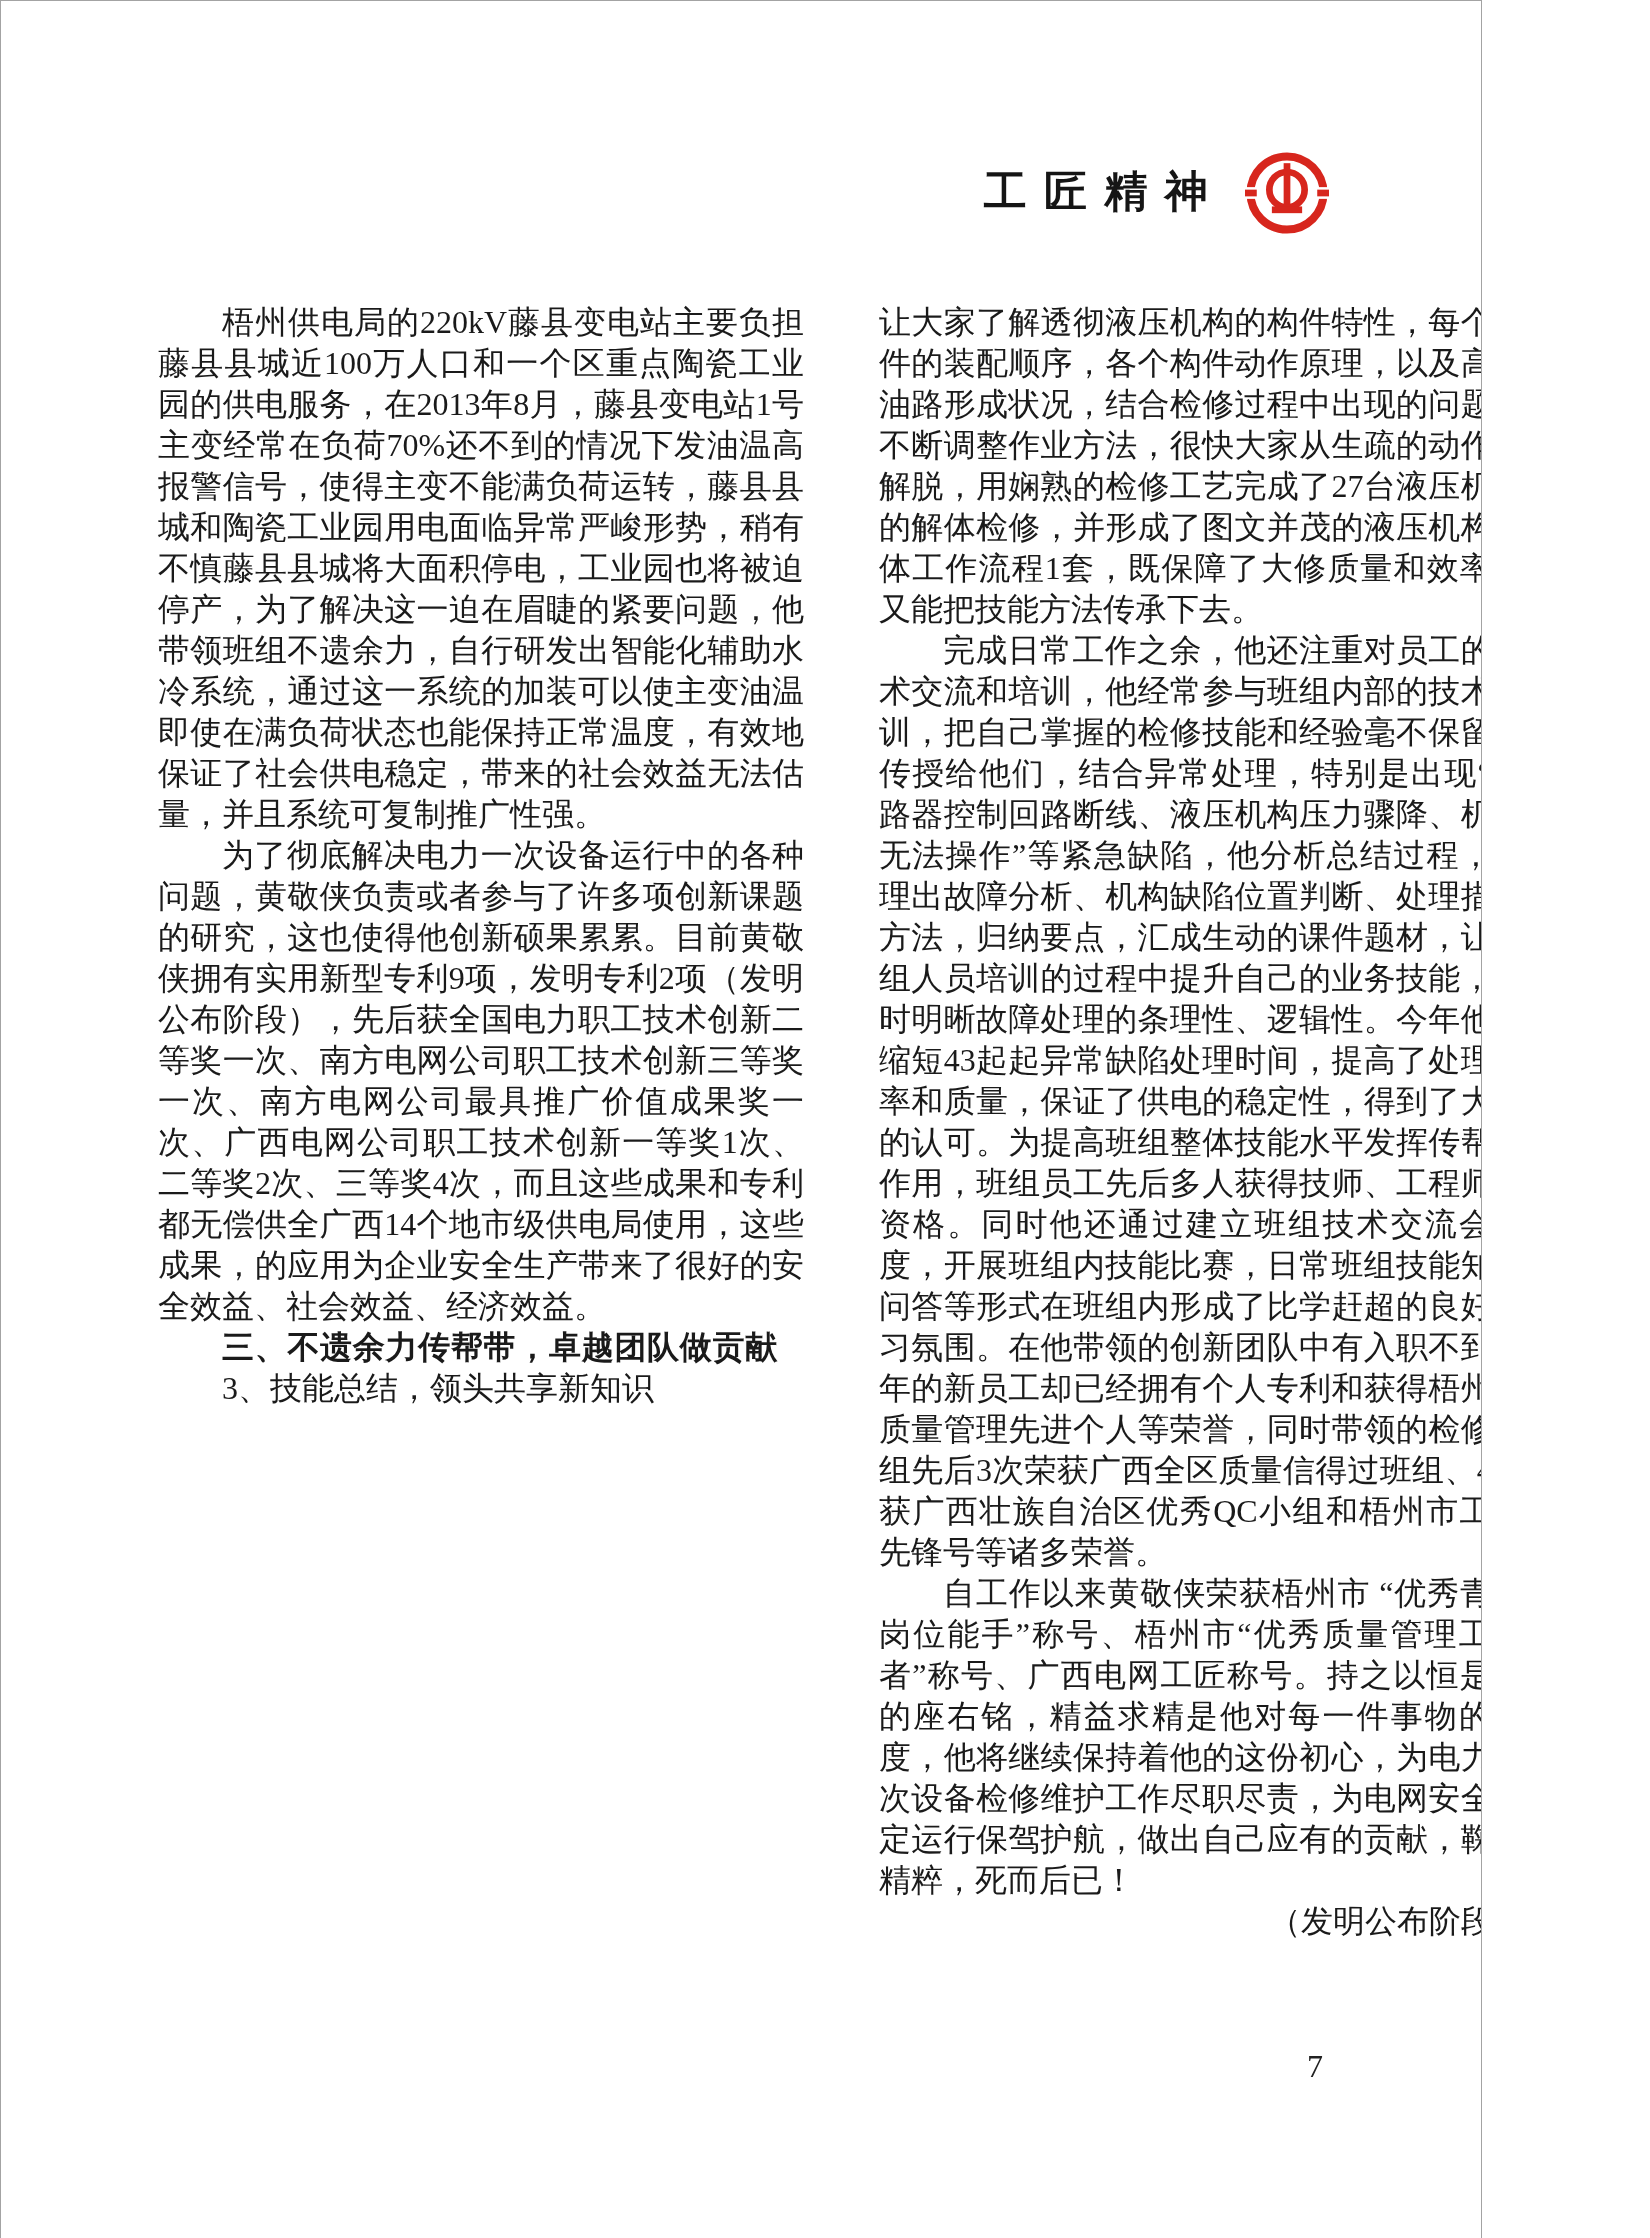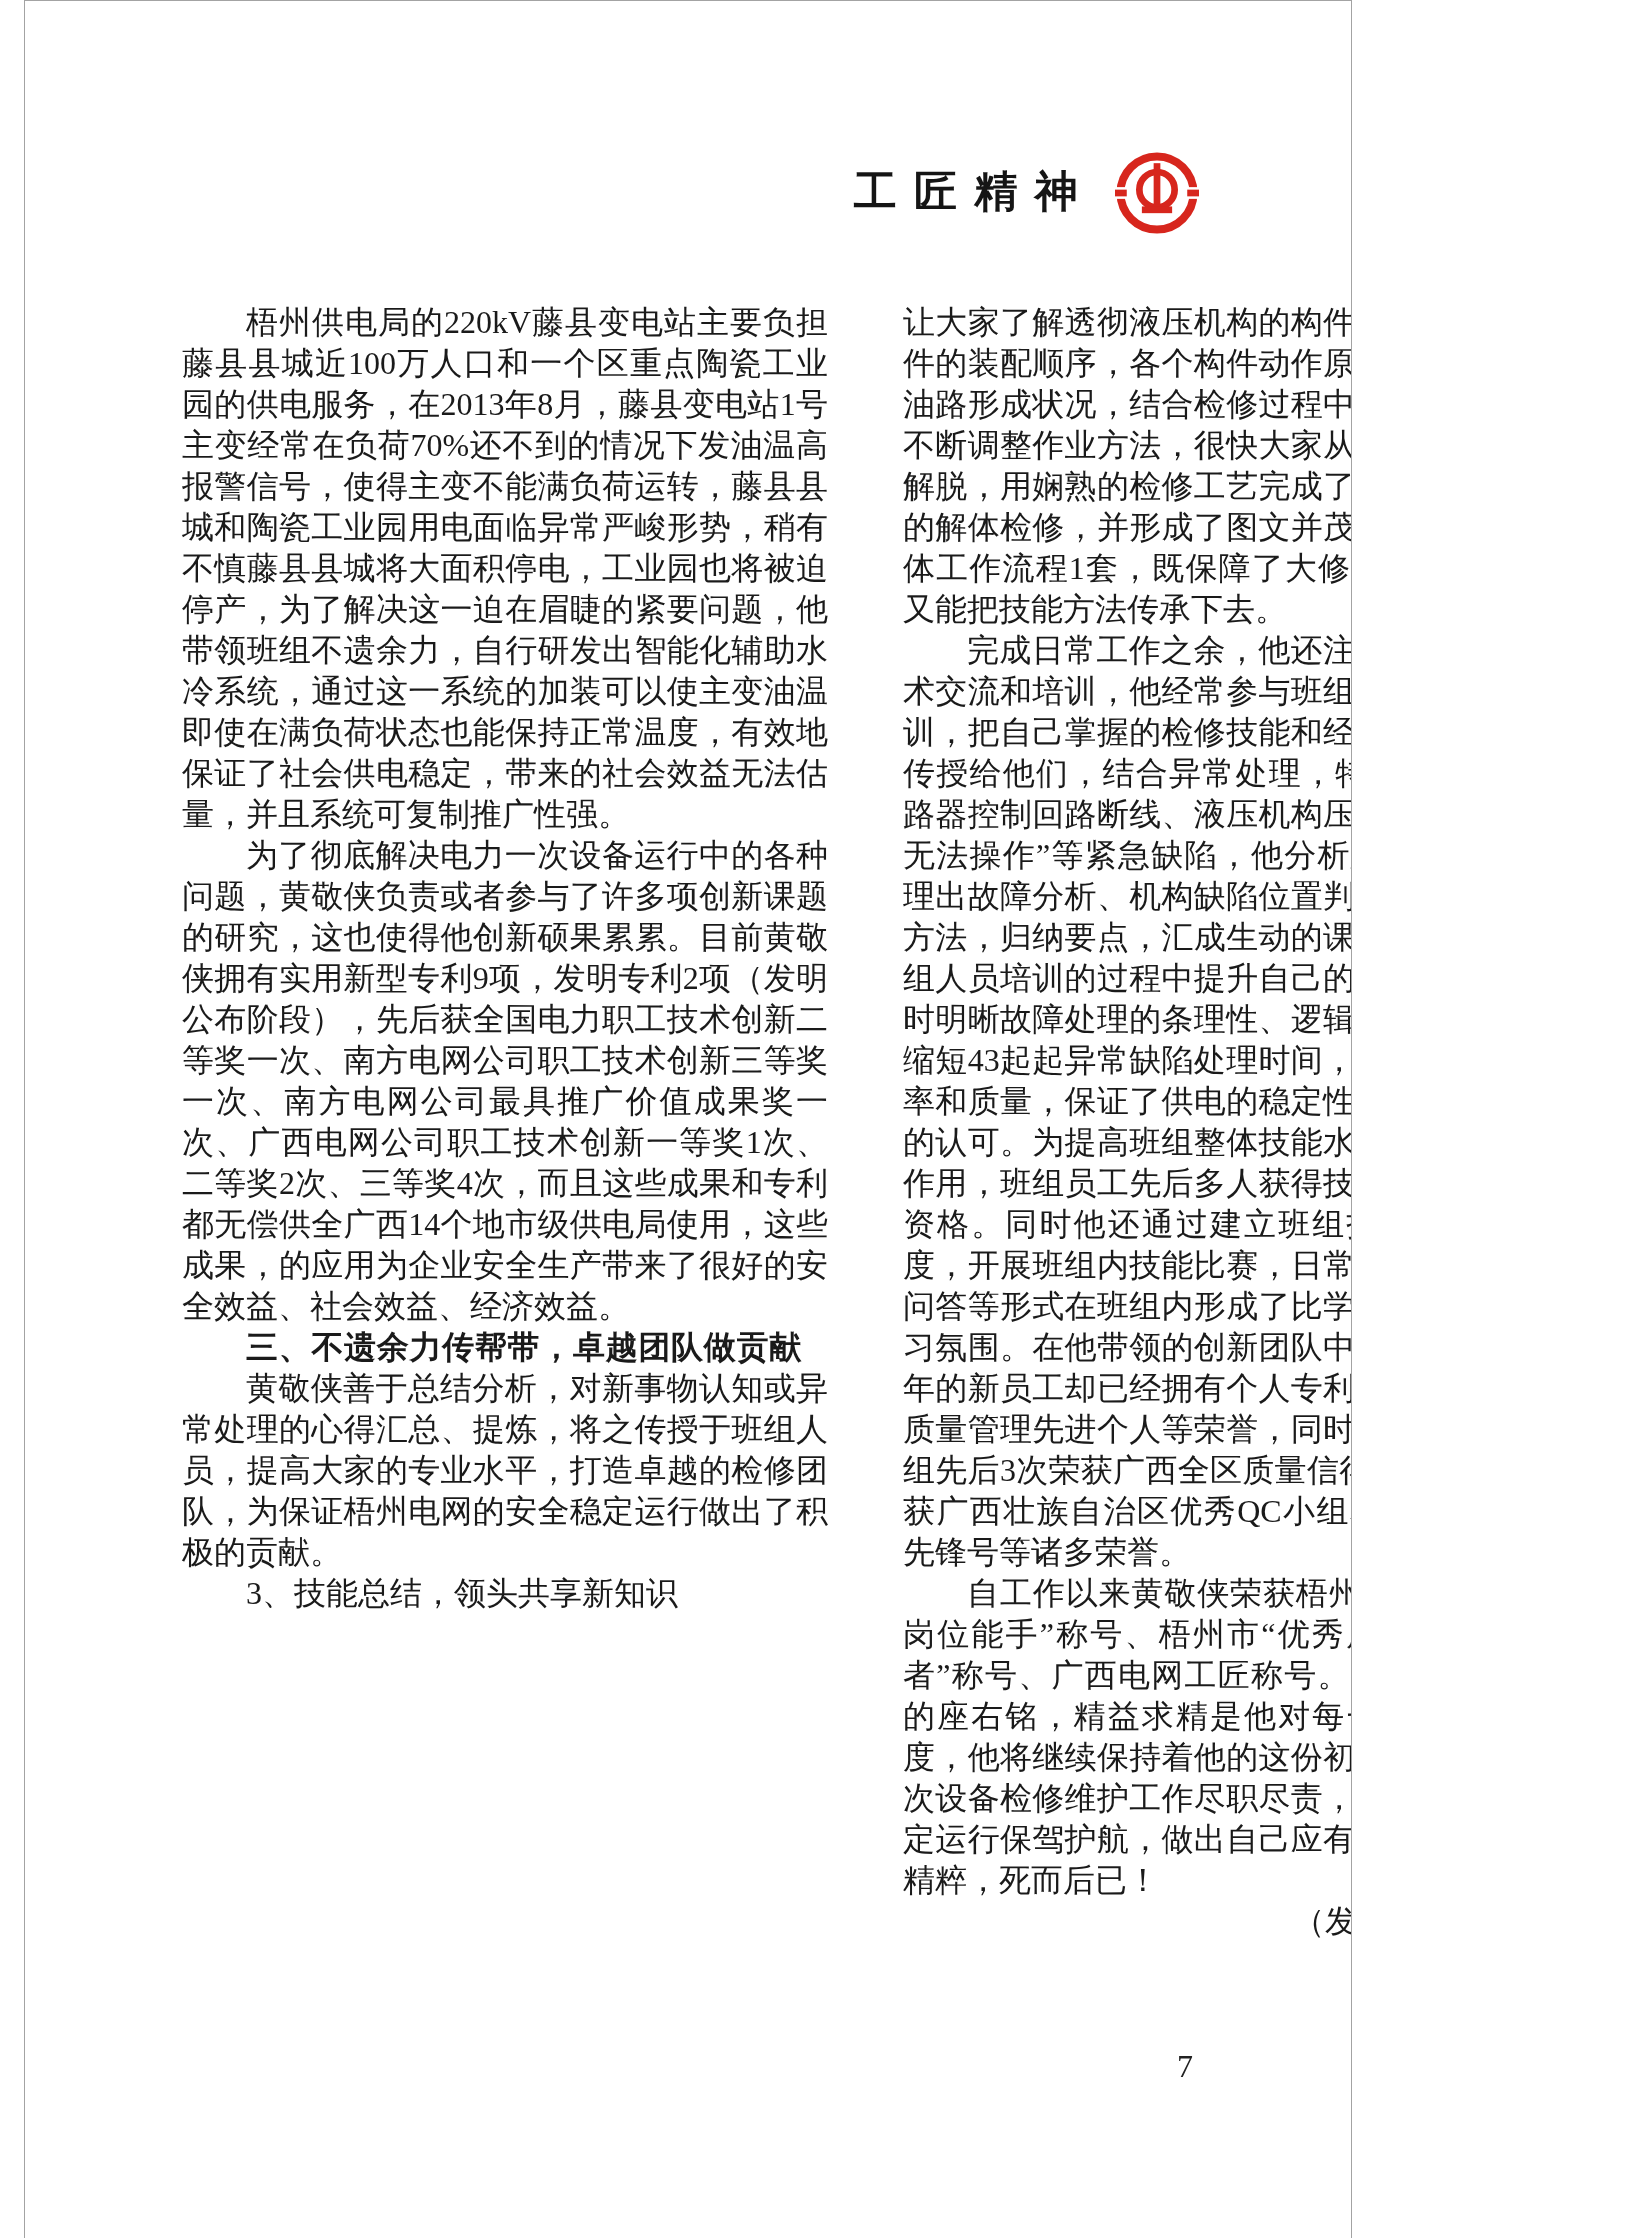--- a/index.html
+++ b/index.html
@@ -2,29 +2,28 @@
 <html style="font-size:10.6px"><head>
 <meta charset="utf-8">
 <style>
   html, body {
     margin: 0;
     padding: 0;
     background: #ffffff;
   }
   .page {
     position: relative;
-    width: 1328px;
+    width: 1482px;
     height: 2239px;
     box-sizing: border-box;
     background: #ffffff;
     border: 1.3px solid #a3a3a3;
     overflow: hidden;
     font-family: "Liberation Serif", "DejaVu Serif", serif;
     color: #1a1a1a;
-    margin-left: 24px;
   }
 
   
   .masthead {
     position: absolute;
     top: 150px;
     right: 152px;
     display: flex;
     align-items: center;
     gap: 20px;
@@ -102,21 +101,20 @@
         <rect x="46" y="14.5" width="8" height="57" fill="#d7261d"></rect>
         <rect x="32" y="66" width="36" height="8" fill="#d7261d"></rect>
       </svg>
     </span>
   </div>
 
   <div class="col col-left" id="col-left">
       <p class="blk-p">梧州供电局的220kV藤县变电站主要负担藤县县城近100万人口和一个区重点陶瓷工业园的供电服务，在2013年8月，藤县变电站1号主变经常在负荷70%还不到的情况下发油温高报警信号，使得主变不能满负荷运转，藤县县城和陶瓷工业园用电面临异常严峻形势，稍有不慎藤县县城将大面积停电，工业园也将被迫停产，为了解决这一迫在眉睫的紧要问题，他带领班组不遗余力，自行研发出智能化辅助水冷系统，通过这一系统的加装可以使主变油温即使在满负荷状态也能保持正常温度，有效地保证了社会供电稳定，带来的社会效益无法估量，并且系统可复制推广性强。</p>
       <p class="blk-p">为了彻底解决电力一次设备运行中的各种问题，黄敬侠负责或者参与了许多项创新课题的研究，这也使得他创新硕果累累。目前黄敬侠拥有实用新型专利9项，发明专利2项（发明公布阶段），先后获全国电力职工技术创新二等奖一次、南方电网公司职工技术创新三等奖一次、南方电网公司最具推广价值成果奖一次、广西电网公司职工技术创新一等奖1次、二等奖2次、三等奖4次，而且这些成果和专利都无偿供全广西14个地市级供电局使用，这些成果，的应用为企业安全生产带来了很好的安全效益、社会效益、经济效益。</p>
       <h2 class="blk-h2">三、不遗余力传帮带，卓越团队做贡献</h2>
-      <p class="blk-p">黄敬侠善于总结分析，对新事物认知或异常处理的心得汇总、提炼，将之传授于班组人员，提高大家的专业水平，打造卓越的检修团队，为保证梧州电网的安全稳定运行做出了积极的贡献。</p>
       <p class="blk-sub">3、技能总结，领头共享新知识</p>
     </div>
 
   <div class="col col-right" id="col-right">
       <p class="blk-p-cont">让大家了解透彻液压机构的构件特性，每个构件的装配顺序，各个构件动作原理，以及高压油路形成状况，结合检修过程中出现的问题，不断调整作业方法，很快大家从生疏的动作中解脱，用娴熟的检修工艺完成了27台液压机构的解体检修，并形成了图文并茂的液压机构解体工作流程1套，既保障了大修质量和效率，又能把技能方法传承下去。</p>
       <p class="blk-p">完成日常工作之余，他还注重对员工的技术交流和培训，他经常参与班组内部的技术培训，把自己掌握的检修技能和经验毫不保留地传授给他们，结合异常处理，特别是出现“断路器控制回路断线、液压机构压力骤降、机构无法操作”等紧急缺陷，他分析总结过程，整理出故障分析、机构缺陷位置判断、处理措施方法，归纳要点，汇成生动的课件题材，让班组人员培训的过程中提升自己的业务技能，同时明晰故障处理的条理性、逻辑性。今年他们缩短43起起异常缺陷处理时间，提高了处理效率和质量，保证了供电的稳定性，得到了大家的认可。为提高班组整体技能水平发挥传帮带作用，班组员工先后多人获得技师、工程师等资格。同时他还通过建立班组技术交流会制度，开展班组内技能比赛，日常班组技能知识问答等形式在班组内形成了比学赶超的良好学习氛围。在他带领的创新团队中有入职不到两年的新员工却已经拥有个人专利和获得梧州市质量管理先进个人等荣誉，同时带领的检修班组先后3次荣获广西全区质量信得过班组、4次获广西壮族自治区优秀QC小组和梧州市工人先锋号等诸多荣誉。</p>
       <p class="blk-p">自工作以来黄敬侠荣获梧州市 “优秀青年岗位能手”称号、梧州市“优秀质量管理工作者”称号、广西电网工匠称号。持之以恒是他的座右铭，精益求精是他对每一件事物的态度，他将继续保持着他的这份初心，为电力一次设备检修维护工作尽职尽责，为电网安全稳定运行保驾护航，做出自己应有的贡献，鞠躬精粹，死而后已！</p>
       <p class="blk-sig">（发明公布阶段）</p>
     </div>
 

